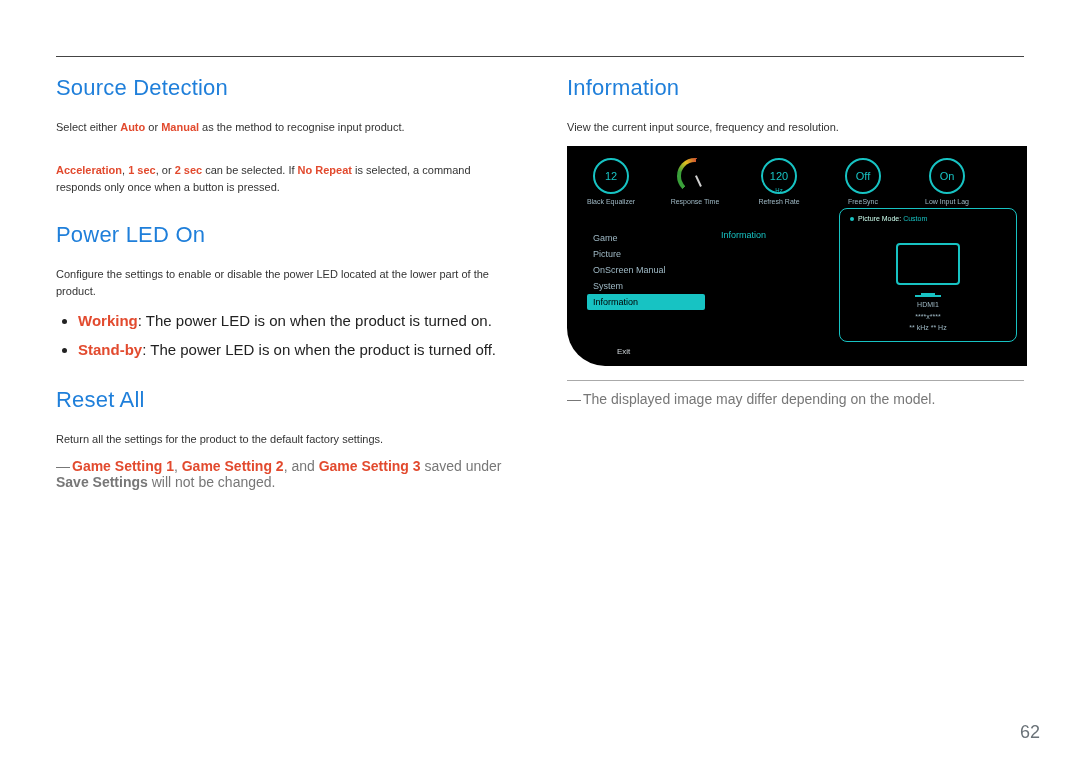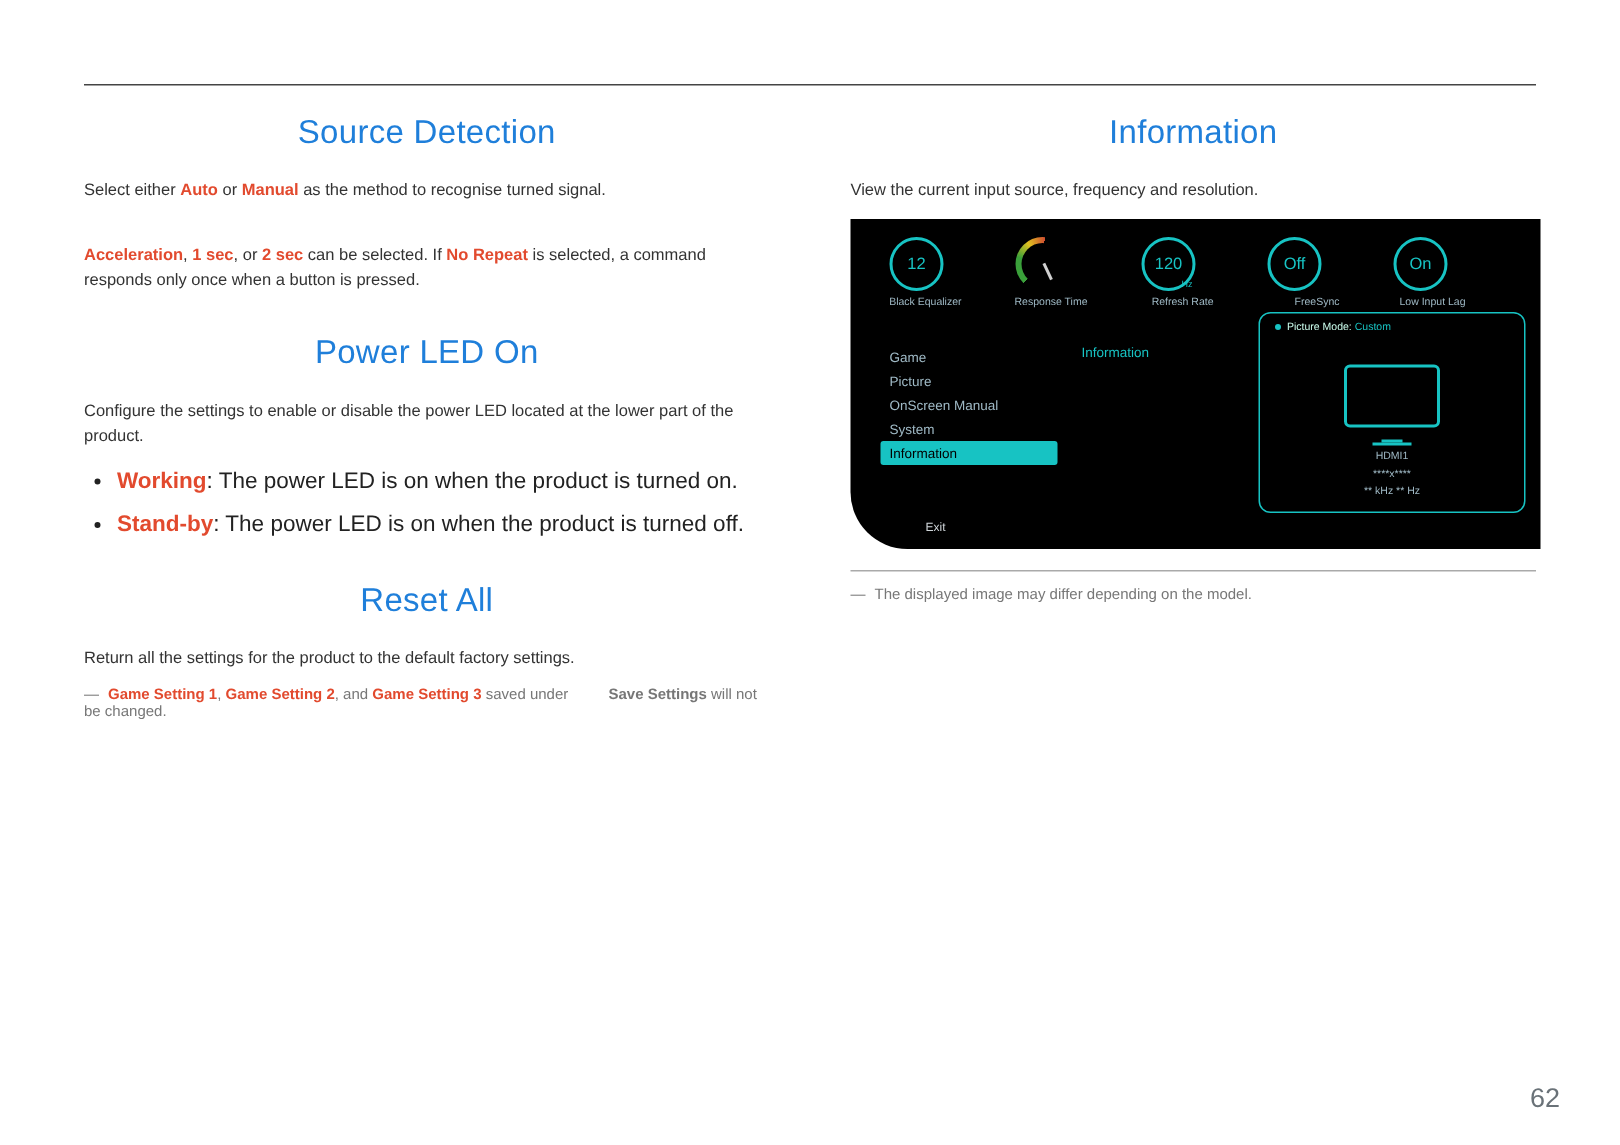--- a/index.html
+++ b/index.html
@@ -33,29 +33,28 @@
     margin:0 0 18px 0;
   }
   .cols{display:flex;gap:54px;}
   .col{flex:1;min-width:0;}
   h2{
     font-size:22px;
     font-weight:400;
     color:var(--accent);
     margin:0 0 18px 0;
     letter-spacing:.2px;
-    text-align:center;
   }
   .block + .block{margin-top:26px;}
   p{font-size:11px;line-height:1.55;margin:0 0 10px 0;color:#333;}
   .em{color:var(--accent-alt);font-weight:700;margin-top:10px;}
-  .bold{font-weight:700;margin-left:24px;}
+  .bold{font-weight:700;}
   ul.bul{margin:4px 0 0 0;padding-left:22px;font-size:15px;}
   ul.bul li{margin-bottom:6px;line-height:1.5;}
-  .footnote{font-size:10px;color:#777;margin-top:10px;}
+  .footnote{font-size:14px;color:#777;margin-top:10px;}
   .footnote .dash{color:#777;margin-right:4px;display:inline-block;width:12px;text-align:left;}
   .footnote-sep{border:none;border-top:1px solid #aaa;margin:14px 0 6px 0;width:100%;}
   .page-num{
     position:absolute;
     right:40px;
     bottom:20px;
     font-size:18px;
     color:#6a7278;
     font-weight:300;
   }
@@ -84,21 +83,21 @@
   
   .dials{
     position:absolute;
     top:12px;
     left:14px;
     display:flex;
     gap:24px;
   }
   .dial{
     width:60px;
-    text-align:right;
+    text-align:center;
   }
   .dial .ring{
     width:36px;height:36px;
     margin:0 auto 4px;
     border:2px solid var(--osd-cyan);
     border-radius:50%;
     display:flex;align-items:center;justify-content:center;
     color:var(--osd-cyan);
     font-size:11px;
     background:var(--osd-bg);
@@ -220,21 +219,21 @@
 <div class="page">
   <hr class="hr-top">
 
   <div class="cols">
 
     <div class="col">
 
       <div class="block">
         <h2>Source Detection</h2>
         <p>
-          <span>Select either </span><span class="em">Auto</span><span> or </span><span class="em">Manual</span><span> as the method to recognise turned signal.</span>
+          <span>Select either </span><span class="em">Auto</span><span> or </span><span class="em">Manual</span><span> as the method to recognise input product.</span>
         </p>
       </div>
 
       <div class="block">
         <p>
           <span class="em">Acceleration</span><span>, </span><span class="em">1 sec</span><span>, or </span><span class="em">2 sec</span><span> can be selected. If </span><span class="em">No Repeat</span><span> is selected, a command responds only once when a button is pressed.</span>
         </p>
       </div>
 
       <div class="block">

